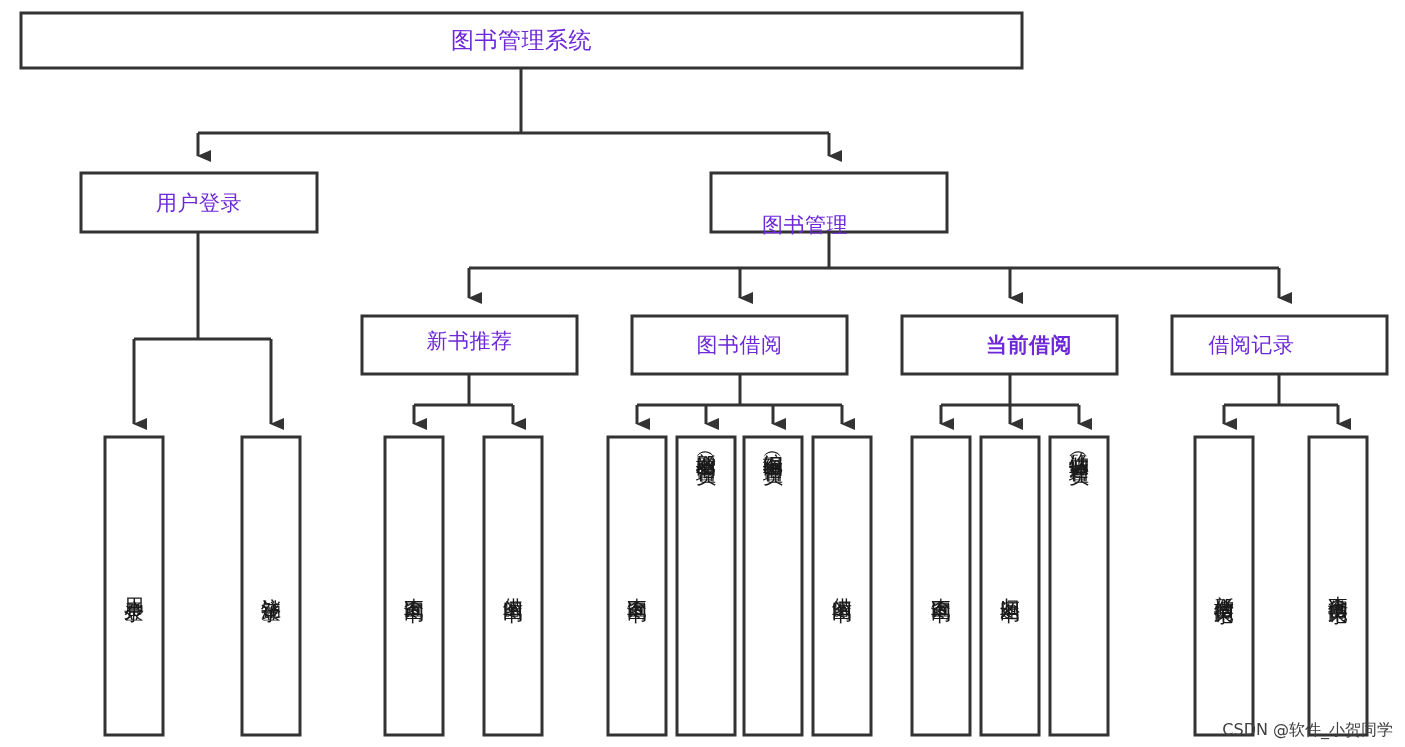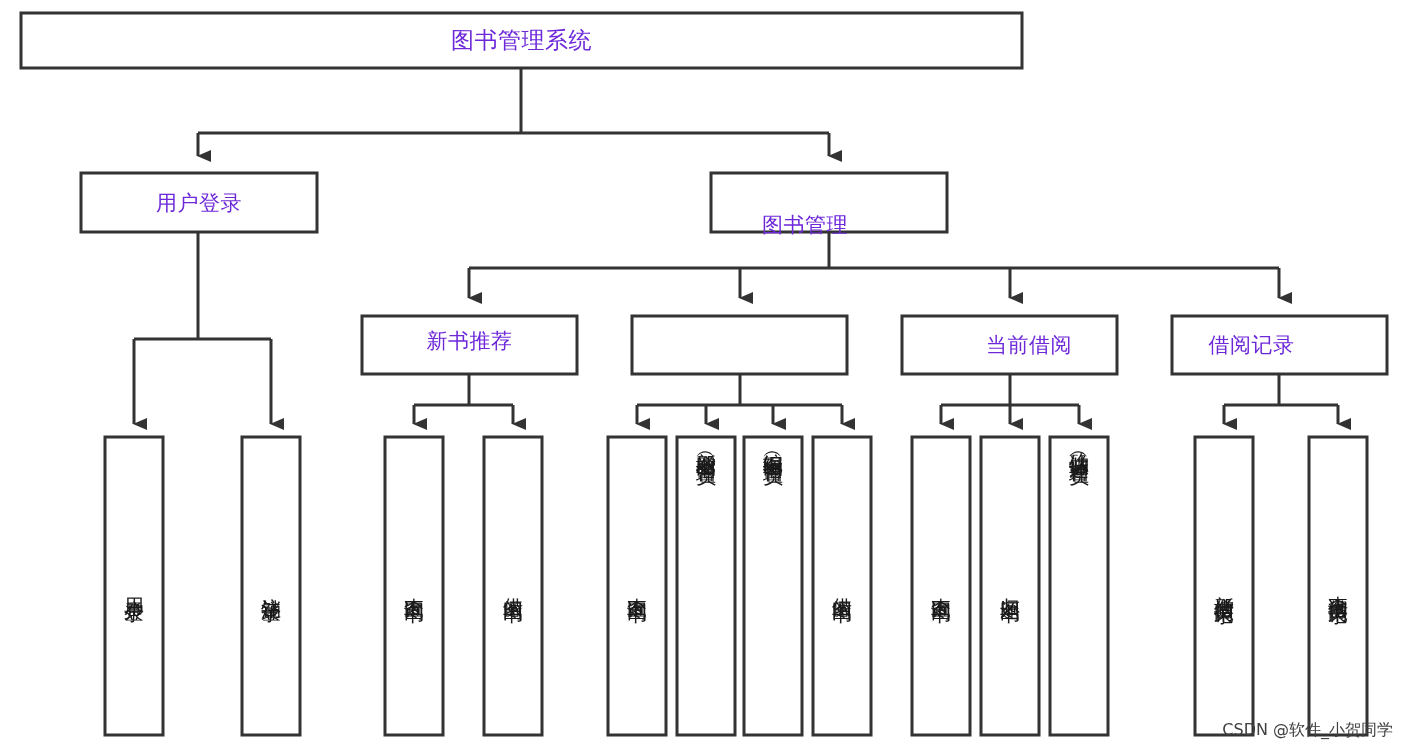--- a/index.html
+++ b/index.html
@@ -159,21 +159,22 @@
     <rect class="node-box" x="1195" y="437" width="58" height="298"></rect>
     <rect class="node-box" x="1309" y="437" width="58" height="298"></rect>
   </svg>
 
   <div class="node-label-h" style="left:21px; top:13px; width:1001px; height:55px; font-size:23px;">图书管理系统</div>
 
   <div class="node-label-h" style="left:81px; top:173px; width:236px; height:59px;">用户登录</div>
   <div class="node-label-h" style="left:711px; top:173px; width:188px; height:59px;margin-top:22px;">图书管理</div>
 
   <div class="node-label-h" style="left:362px; top:316px; width:215px; height:50px;">新书推荐</div>
-  <div class="node-label-h" style="left:902px; top:316px; width:254px; height:58px;">当前借阅</div>
+  <div class="node-label-h" style="left:632px; top:316px; width:215px; height:58px;">图书借阅</div>
+  <div class="node-label-h" style="left:902px; top:316px; width:254px; height:58px;font-weight:bold;">当前借阅</div>
   <div class="node-label-h" style="left:1144px; top:316px; width:215px; height:58px;">借阅记录</div>
 
   <div class="node-label-v" style="left:105px; top:437px; width:58px; height:298px;">
     <span class="vtext">用户登录</span>
   </div>
   <div class="node-label-v" style="left:242px; top:437px; width:58px; height:298px;">
     <span class="vtext">注销登录</span>
   </div>
 
   <div class="node-label-v" style="left:385px; top:437px; width:58px; height:298px;">

